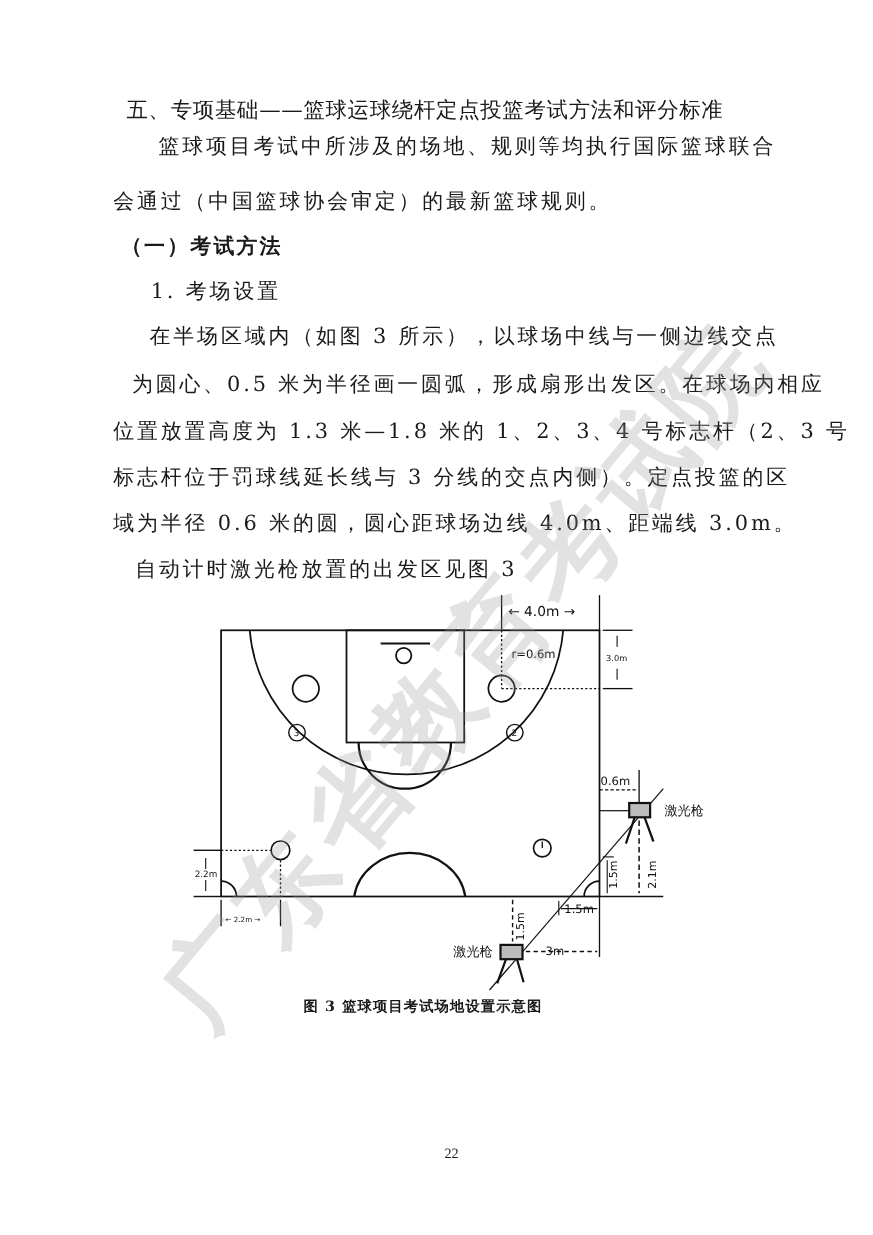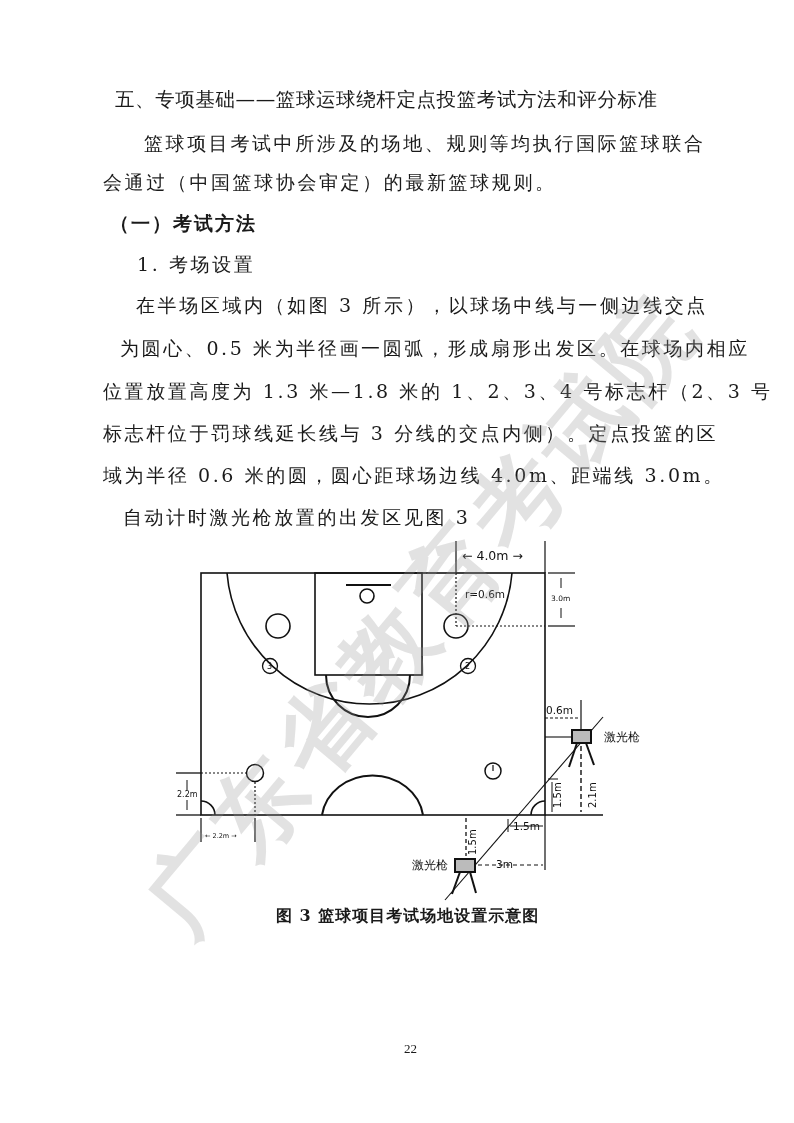--- a/index.html
+++ b/index.html
@@ -2,35 +2,35 @@
 <html><head>
 <meta charset="utf-8">
 <style>
   html, body { margin: 0; padding: 0; background: #ffffff; }
   body { width: 794px; height: 1123px; position: relative; overflow: hidden;
          font-family: "DejaVu Serif", "Liberation Serif", serif; color: #1a1a1a; }
   .line { position: absolute; white-space: nowrap; font-size: 19px; letter-spacing: 2.6px; }
   .heading { font-weight: normal; font-size: 19.5px; letter-spacing: 0.6px; }
   .sub { font-weight: bold; letter-spacing: 2px; }
   .figure { position: absolute; left: 0; top: 0; width: 794px; height: 1123px; }
-  .caption { position: absolute; left: 276px; top: 906px; font-size: 16px; font-weight: bold;
+  .caption { position: absolute; left: 276px; top: 906px; font-size: 13px; font-weight: bold;
              font-family: "DejaVu Serif", "Liberation Serif", serif; letter-spacing: 1px; }
   .pagenum { position: absolute; left: 389px; top: 1041px; font-size: 13px;
              font-family: "Liberation Serif", serif; margin-left: 15px; }
   .watermark { position: absolute; left: 0; top: 0; width: 794px; height: 1123px; pointer-events: none; }
   .wm-text { position: absolute; left: 100px; top: 560px; font-size: 92px; color: rgba(150,150,150,0.28);
              font-family: "DejaVu Sans", sans-serif; font-weight: bold; transform: rotate(-50deg);
              transform-origin: left top; white-space: nowrap; letter-spacing: 8px; }
 </style>
 </head>
 <body>
 
 <div class="line heading" style="left:115px; top:86px;">五、专项基础——篮球运球绕杆定点投篮考试方法和评分标准</div>
 
-<div class="line" style="left:144px; top:131px;">篮球项目考试中所涉及的场地、规则等均执行国际篮球联合</div>
+<div class="line" style="left:144px; top:120px;">篮球项目考试中所涉及的场地、规则等均执行国际篮球联合</div>
 <div class="line" style="left:103px; top:170px;text-align:center;">会通过（中国篮球协会审定）的最新篮球规则。</div>
 
 <div class="line sub" style="left:110px; top:211px;text-align:right;">（一）考试方法</div>
 
 <div class="line" style="left:137px; top:252px;">1. 考场设置</div>
 
 <div class="line" style="left:136px; top:293px;">在半场区域内（如图 3 所示），以球场中线与一侧边线交点</div>
 <div class="line" style="left:100px; top:336px;margin-left:20px;">为圆心、0.5 米为半径画一圆弧，形成扇形出发区。在球场内相应</div>
 <div class="line" style="left:103px; top:379px;">位置放置高度为 1.3 米—1.8 米的 1、2、3、4 号标志杆（2、3 号</div>
 <div class="line" style="left:103px; top:421px;">标志杆位于罚球线延长线与 3 分线的交点内侧）。定点投篮的区</div>

